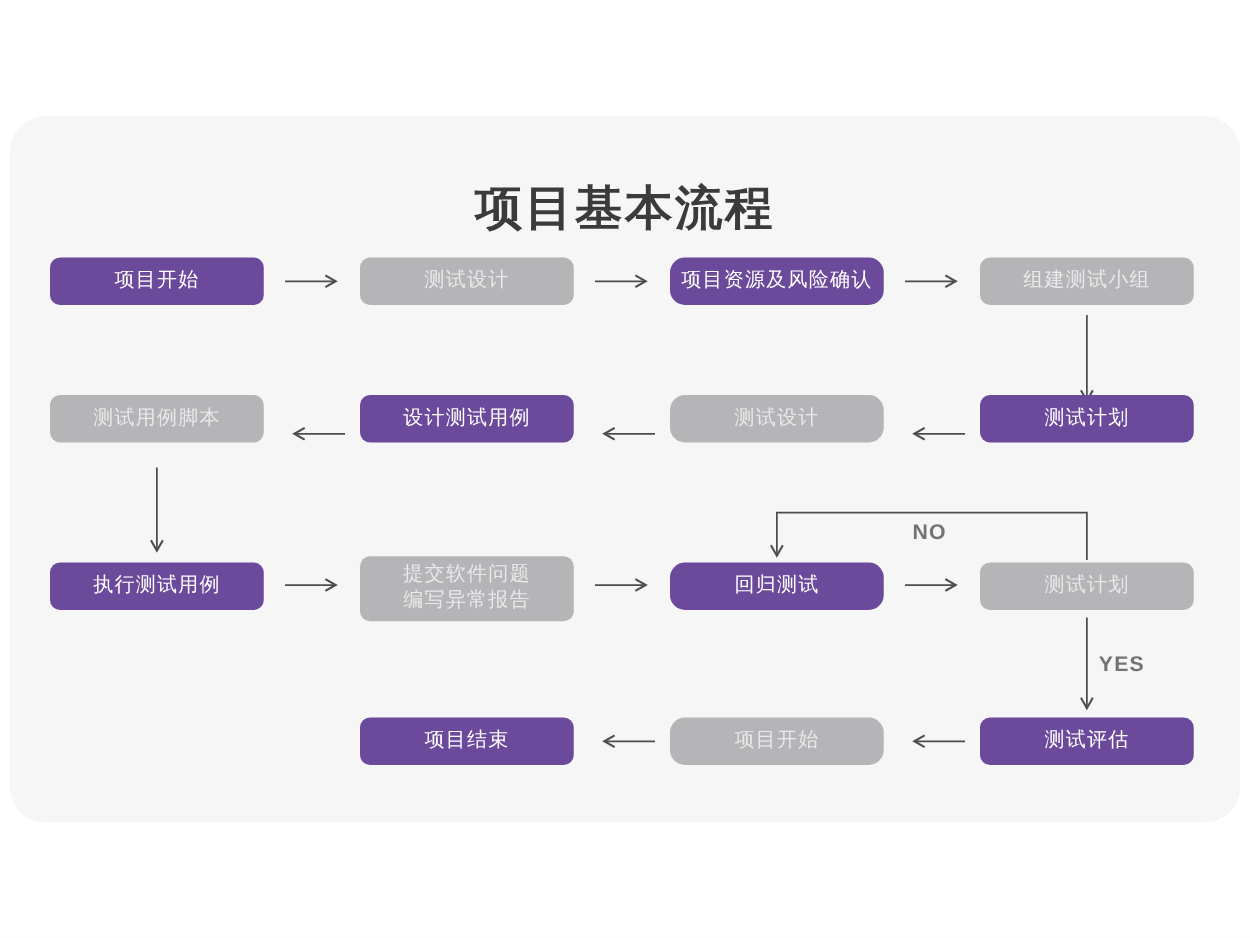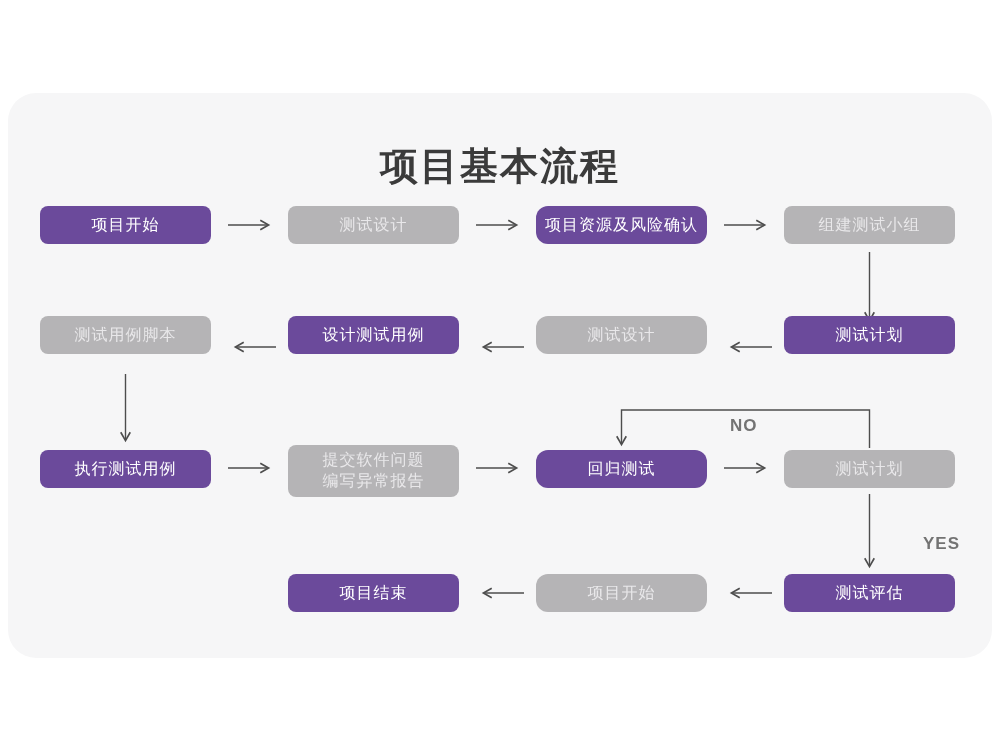--- a/index.html
+++ b/index.html
@@ -28,21 +28,21 @@
   
   .c1{left:40px;}  .c2{left:288px;}  .c3{left:536px;border-radius:12px;}  .c4{left:784px;}
   
   .r1{top:206px;}  .r2{top:316px;}  .r3{top:450px;}  .r4{top:574px;}
   .tall{top:428px;height:52px;margin-top:17px;}
   svg.wires{position:absolute;left:0;top:0;width:1000px;height:750px;pointer-events:none;}
   .wire-label{
     position:absolute;font-size:17px;color:#737373;letter-spacing:1px;font-weight:bold;
   }
   .label-no{left:730px;top:416px;}
-  .label-yes{left:879px;top:534px;margin-left:44px;}
+  .label-yes{left:879px;top:522px;}
 </style>
 </head>
 <body>
 
 <div class="card"></div>
 
 <div class="title">项目基本流程</div>
 
 <svg class="wires" viewBox="0 0 1000 750">
   <defs>

